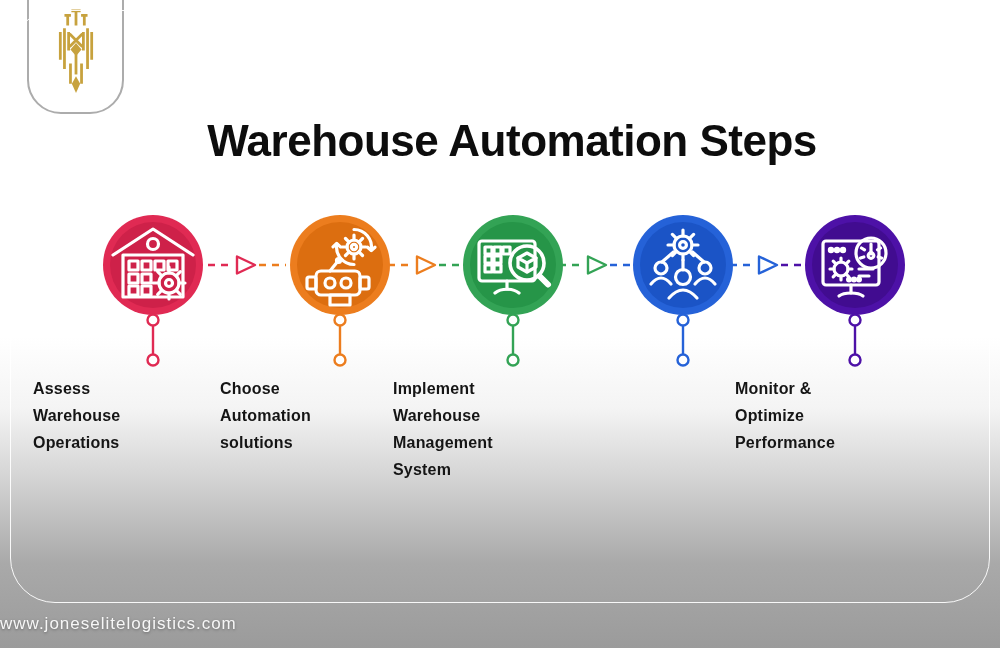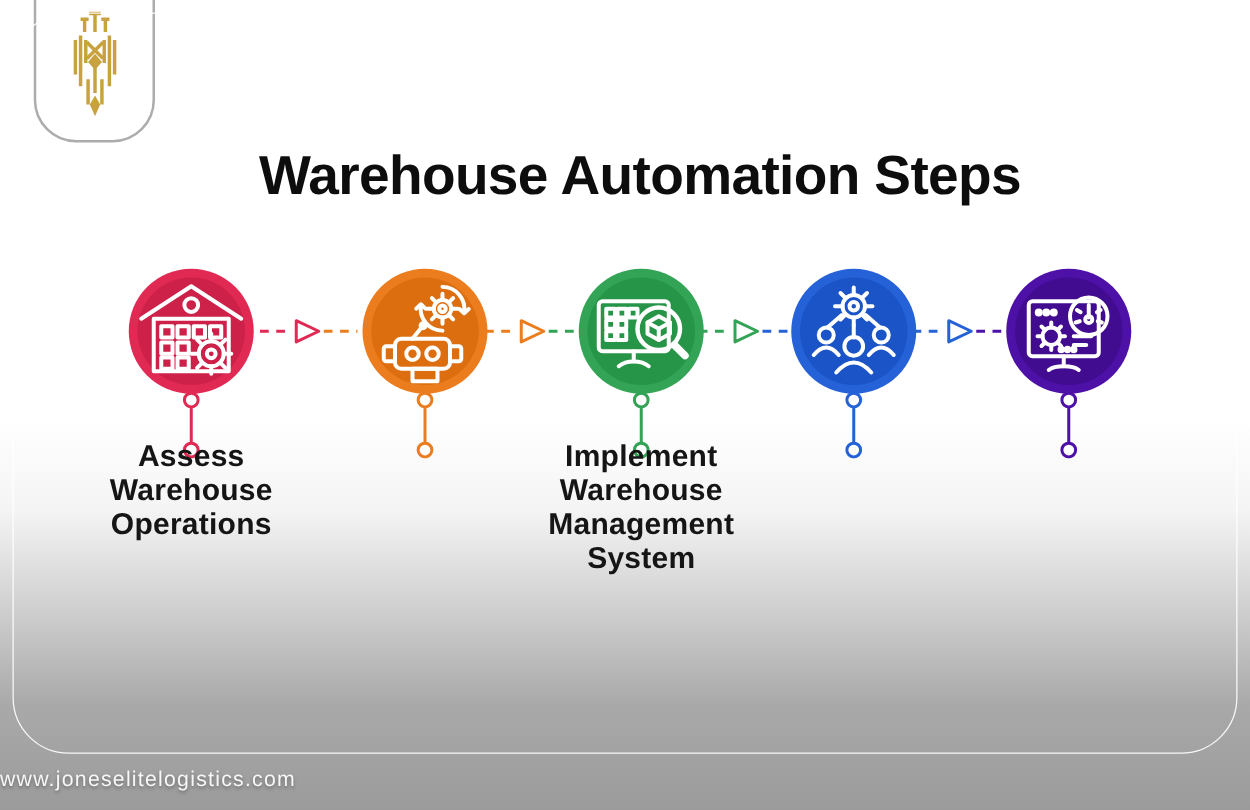--- a/index.html
+++ b/index.html
@@ -18,22 +18,22 @@
   }
   .logo-card svg{ position:absolute; left:50%; transform:translateX(-50%); top:48px; }
   .page-title{
     position:absolute; top:116px; left:12px; width:100%;
     text-align:center; font-size:44px; font-weight:700; letter-spacing:-0.5px; color:#0d0d0d;
   }
   .connector{ position:absolute; top:253px; width:80px; height:24px; }
   .step-circle{ position:absolute; top:213px; width:104px; height:104px; }
   .step-pin{ position:absolute; top:313px; width:20px; height:54px; }
   .step-label{
-    position:absolute; top:352px; width:240px; text-align:center;
-    font-size:24px; line-height:27px; font-weight:600; color:#151515;
+    position:absolute; top:375px; width:240px; text-align:left;
+    font-size:16px; line-height:27px; font-weight:600; color:#151515;
     white-space:pre-line; letter-spacing:0.2px;
   }
   .footer-url{
     position:absolute; bottom:14px; left:0; width:100%; text-align:left;
     font-size:17px; letter-spacing:1px; color:#f7f7f7;
     text-shadow:0 1px 3px rgba(0,0,0,.35);
   }
   .icon-stroke{ stroke:#ffffff; fill:none; stroke-width:3.2; stroke-linecap:round; stroke-linejoin:round; }
 </style>
 </head>
@@ -110,20 +110,23 @@
       <rect x="15" y="60" width="9" height="12" rx="2"></rect>
         <rect x="68" y="60" width="9" height="12" rx="2"></rect>
       <rect x="38" y="78" width="20" height="10"></rect>
     </g>
   </svg>
   <svg class="step-pin" style="left:330px" viewBox="0 0 20 54">
     <circle cx="10" cy="7" r="5.5" fill="#ffffff" stroke-width="2.4" stroke="#EC7D1E"></circle>
     <line x1="10" y1="13" x2="10" y2="41" stroke-width="2.4" stroke="#EC7D1E"></line>
     <circle cx="10" cy="47" r="5.5" fill="#ffffff" stroke-width="2.4" stroke="#EC7D1E"></circle>
   </svg>
+  <div class="step-label" style="left:220px">Choose
+Automation
+solutions</div>
 
   <svg class="step-circle" style="left:461px" viewBox="0 0 104 104">
     <circle cx="52" cy="52" r="50" fill="#33A355"></circle>
     <circle cx="52" cy="52" r="43" fill="#269548"></circle>
     <g class="icon-stroke" transform="translate(4,4)" stroke-width="3">
       <rect x="14" y="24" width="56" height="40" rx="3"></rect>
       <rect x="20" y="30" width="7" height="7"></rect>
         <rect x="29" y="30" width="7" height="7"></rect>
         <rect x="38" y="30" width="7" height="7"></rect>
       <rect x="20" y="39" width="7" height="7"></rect>
@@ -191,20 +194,23 @@
       <line x1="64" y1="27" x2="64" y2="37"></line>
       <circle cx="64" cy="38.5" r="2.8"></circle>
       <path d="M54.5 31 l3 1.8 M73.5 31 l-3 1.8 M53.5 41 l3.3 -1 M74.5 41 l-3.3 -1"></path>
     </g>
   </svg>
   <svg class="step-pin" style="left:845px" viewBox="0 0 20 54">
     <circle cx="10" cy="7" r="5.5" fill="#ffffff" stroke-width="2.4" stroke="#4D11A7"></circle>
     <line x1="10" y1="13" x2="10" y2="41" stroke-width="2.4" stroke="#4D11A7"></line>
     <circle cx="10" cy="47" r="5.5" fill="#ffffff" stroke-width="2.4" stroke="#4D11A7"></circle>
   </svg>
+  <div class="step-label" style="left:735px">Monitor &amp;
+Optimize
+Performance</div>
 
   <div class="page-title">Warehouse Automation Steps</div>
 
   <div class="logo-card">
     <svg width="56" height="96" viewBox="0 0 60 104">
       <g fill="none" stroke-width="3" stroke-linecap="butt" stroke="#C7A23E">
         <path d="M30 3V19 M25 3H35 M21 8V19 M17.5 8H24.5 M39 8V19 M35.5 8H42.5"></path>
         <path d="M13 26V56 M17.5 22V66 M22 26V46"></path>
         <path d="M47 26V56 M42.5 22V66 M38 26V46"></path>
         <path d="M23 28L37 42 M37 28L23 42"></path>

